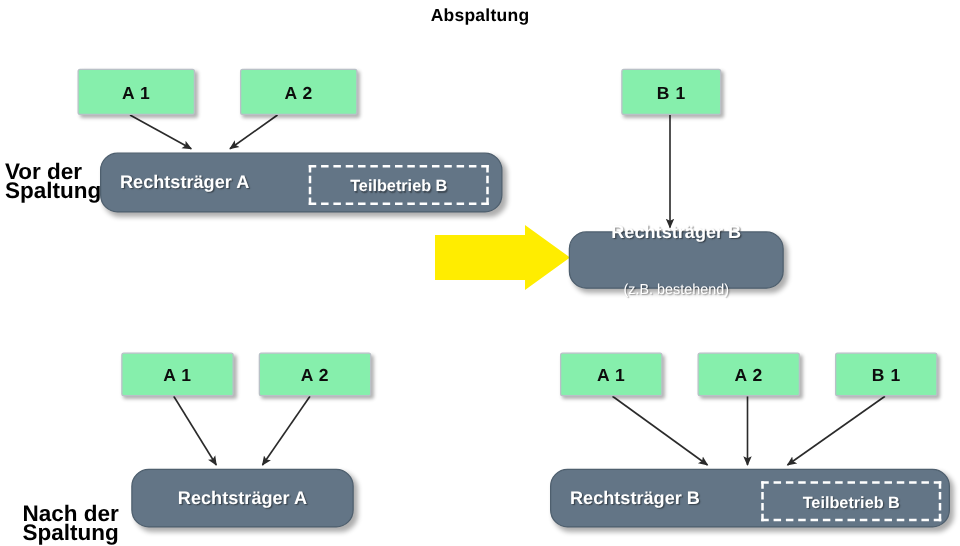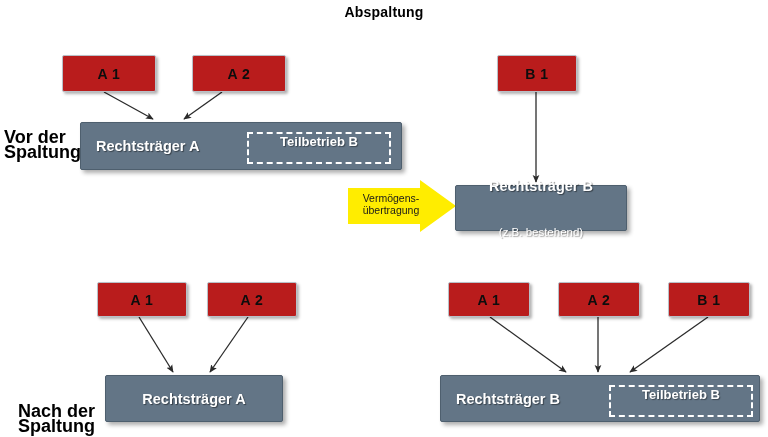--- a/index.html
+++ b/index.html
@@ -35,39 +35,39 @@
     font-size: 18px;
     font-weight: bold;
     color: #000000;
     line-height: 15px;
     text-align: left;
   }
 
   
   .node-box {
     position: absolute;
-    background: #b91c1c;
+    background: #86efac;
     border: 1px solid #b9c0c7;
     border-radius: 2px;
     box-shadow: 2px 2px 3px rgba(0,0,0,0.30);
     display: flex;
     align-items: center;
     justify-content: center;
     font-size: 14px;
     font-weight: bold;
     color: #0d0d0d;
     letter-spacing: 0.5px;
   }
 
   
   .entity-bar {
     position: absolute;
     background: #637586;
     border: 1px solid #4e5f6e;
-    border-radius: 2px;
+    border-radius: 14px;
     box-shadow: 3px 3px 4px rgba(0,0,0,0.32);
     display: flex;
     align-items: center;
   }
   .entity-name {
     font-size: 14.5px;
     font-weight: bold;
     color: #ffffff;
     text-shadow: 1px 1px 1px rgba(0,0,0,0.45);
     white-space: nowrap;
@@ -86,20 +86,21 @@
     align-items: center;
     justify-content: center;
     width: 100%;
   }
 
   
   .subunit-box {
     position: absolute;
     border: 2px dashed #ffffff;
     display: flex;
+    align-items: center;
     justify-content: center;
   }
   .subunit-label {
     font-size: 13px;
     font-weight: bold;
     color: #ffffff;
     text-shadow: 1px 1px 1px rgba(0,0,0,0.40);
     white-space: nowrap;
   }
 
@@ -189,24 +190,20 @@
   <div class="entity-bar" style="left:80px; top:122px; width:320px; height:46px;">
     <span class="entity-name" style="margin-left:15px;">Rechtsträger A</span>
     <div class="subunit-box" style="left:166px; top:9px; width:140px; height:28px;">
       <span class="subunit-label">Teilbetrieb B</span>
     </div>
   </div>
 
   <svg id="transfer-arrow" viewBox="0 0 112 56">
     <path d="M2,10 L74,10 L74,2 L110,28 L74,54 L74,46 L2,46 Z" fill="#ffed00"></path>
   </svg>
-  <div class="transfer-caption">
-    <div>Vermögens-</div>
-    <div>übertragung</div>
-  </div>
 
   <div class="entity-bar" style="left:455px; top:185px; width:170px; height:44px;">
     <div class="entity-stack">
       <span class="entity-name">Rechtsträger B</span>
       <span class="entity-sub">(z.B. bestehend)</span>
     </div>
   </div>
 
   <div class="node-box" style="left:97px; top:282px; width:88px; height:33px;">
     <span>A 1</span>

